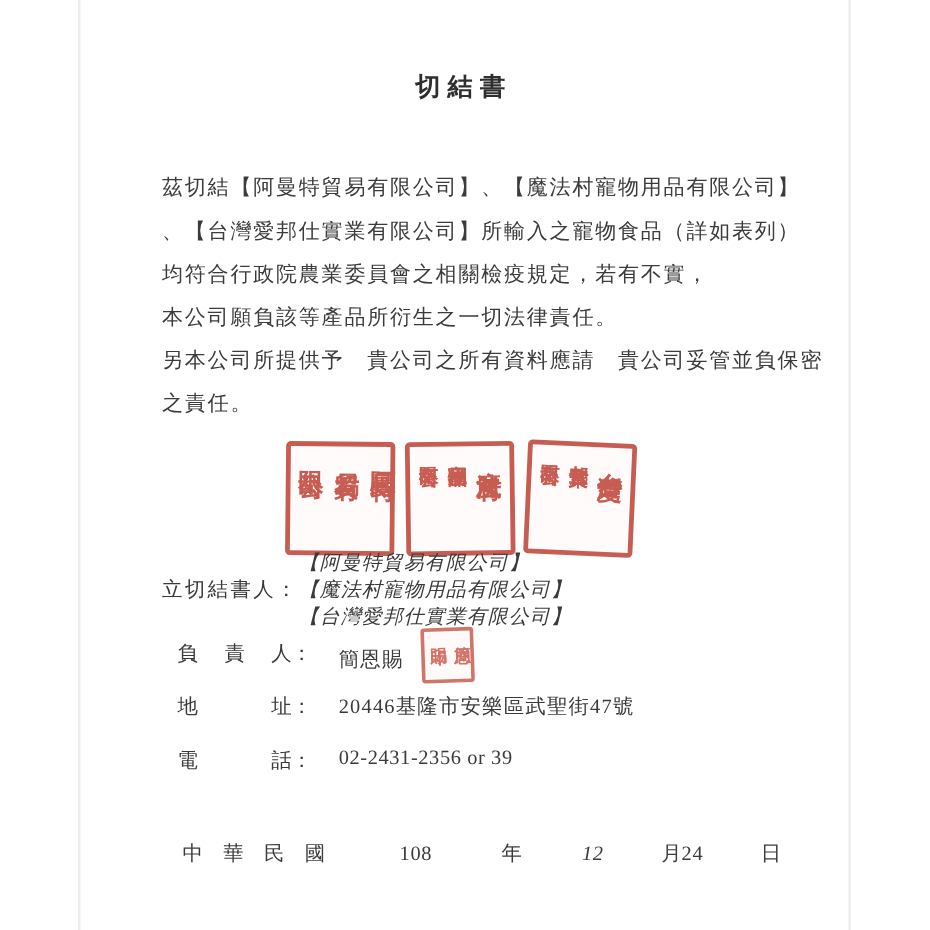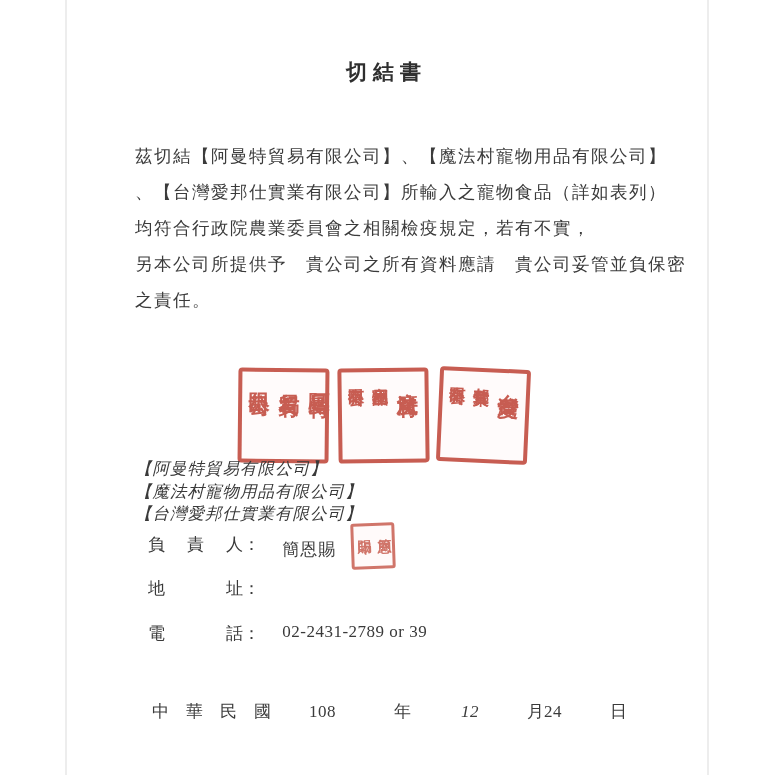--- a/index.html
+++ b/index.html
@@ -151,41 +151,42 @@
     position: absolute;
     left: 152px;
     top: 700px;
     display: flex;
     align-items: baseline;
     font-size: 17px;
     color: #3b3b3b;
     white-space: nowrap;
   }
   .date-era   { letter-spacing: 0; }
-  .date-year  { margin-left: 38px; }
+  .date-year  { margin-left: 62px; }
   .date-yunit { margin-left: 58px; }
   .date-month { margin-left: 50px; font-style: italic; }
   .date-munit { margin-left: 48px; }
   .date-day   { }
   .date-dunit { margin-left: 48px; }
 </style>
 </head>
 <body>
 
 <div id="canvas">
 
   <div class="page-edge edge-left"></div>
   <div class="page-edge edge-right"></div>
 
   <div class="doc-title">切結書</div>
 
   <div class="body-text">
     <div class="line">茲切結【阿曼特貿易有限公司】、【魔法村寵物用品有限公司】</div>
     <div class="line">、【台灣愛邦仕實業有限公司】所輸入之寵物食品（詳如表列）</div>
     <div class="line">均符合行政院農業委員會之相關檢疫規定，若有不實，</div>
+    <div class="line">本公司願負該等產品所衍生之一切法律責任。</div>
     <div class="line">另本公司所提供予　貴公司之所有資料應請　貴公司妥管並負保密</div>
     <div class="line">之責任。</div>
   </div>
 
   <div class="seal-row">
     <div class="seal tilt1">
       <span class="seal-col c3">阿曼特</span>
       <span class="seal-col c3">貿易有</span>
       <span class="seal-col c3">限公司</span>
     </div>
@@ -195,20 +196,21 @@
       <span class="seal-col c4">有限公司</span>
     </div>
     <div class="seal tilt3">
       <span class="seal-col c3">台灣愛</span>
       <span class="seal-col c4">邦仕實業</span>
       <span class="seal-col c4">有限公司</span>
     </div>
   </div>
 
   <div class="declarant">
+    <div class="declarant-label">立切結書人：</div>
     <div class="declarant-companies">
       <div class="company-line">【阿曼特貿易有限公司】</div>
       <div class="company-line">【魔法村寵物用品有限公司】</div>
       <div class="company-line">【台灣愛邦仕實業有限公司】</div>
     </div>
   </div>
 
   <div class="field field-responsible">
     <span class="field-label">
       <span>負</span>
@@ -220,28 +222,29 @@
       <span class="seal-col">簡恩</span>
       <span class="seal-col">賜印</span>
     </span>
   </div>
 
   <div class="field field-address">
     <span class="field-label">
       <span>地</span>
       <span>址：</span>
     </span>
+    <span class="field-value">20446基隆市安樂區武聖街47號</span>
   </div>
 
   <div class="field field-phone">
     <span class="field-label">
       <span>電</span>
       <span>話：</span>
     </span>
-    <span class="field-value numeric">02-2431-2789 or 39</span>
+    <span class="field-value numeric">02-2431-2356 or 39</span>
   </div>
 
   <div class="date-line">
     <span class="date-era">中　華　民　國</span>
     <span class="date-year numeric">108</span>
     <span class="date-yunit">年</span>
     <span class="date-month numeric">12</span>
     <span class="date-munit">月</span>
     <span class="date-day numeric">24</span>
     <span class="date-dunit">日</span>

